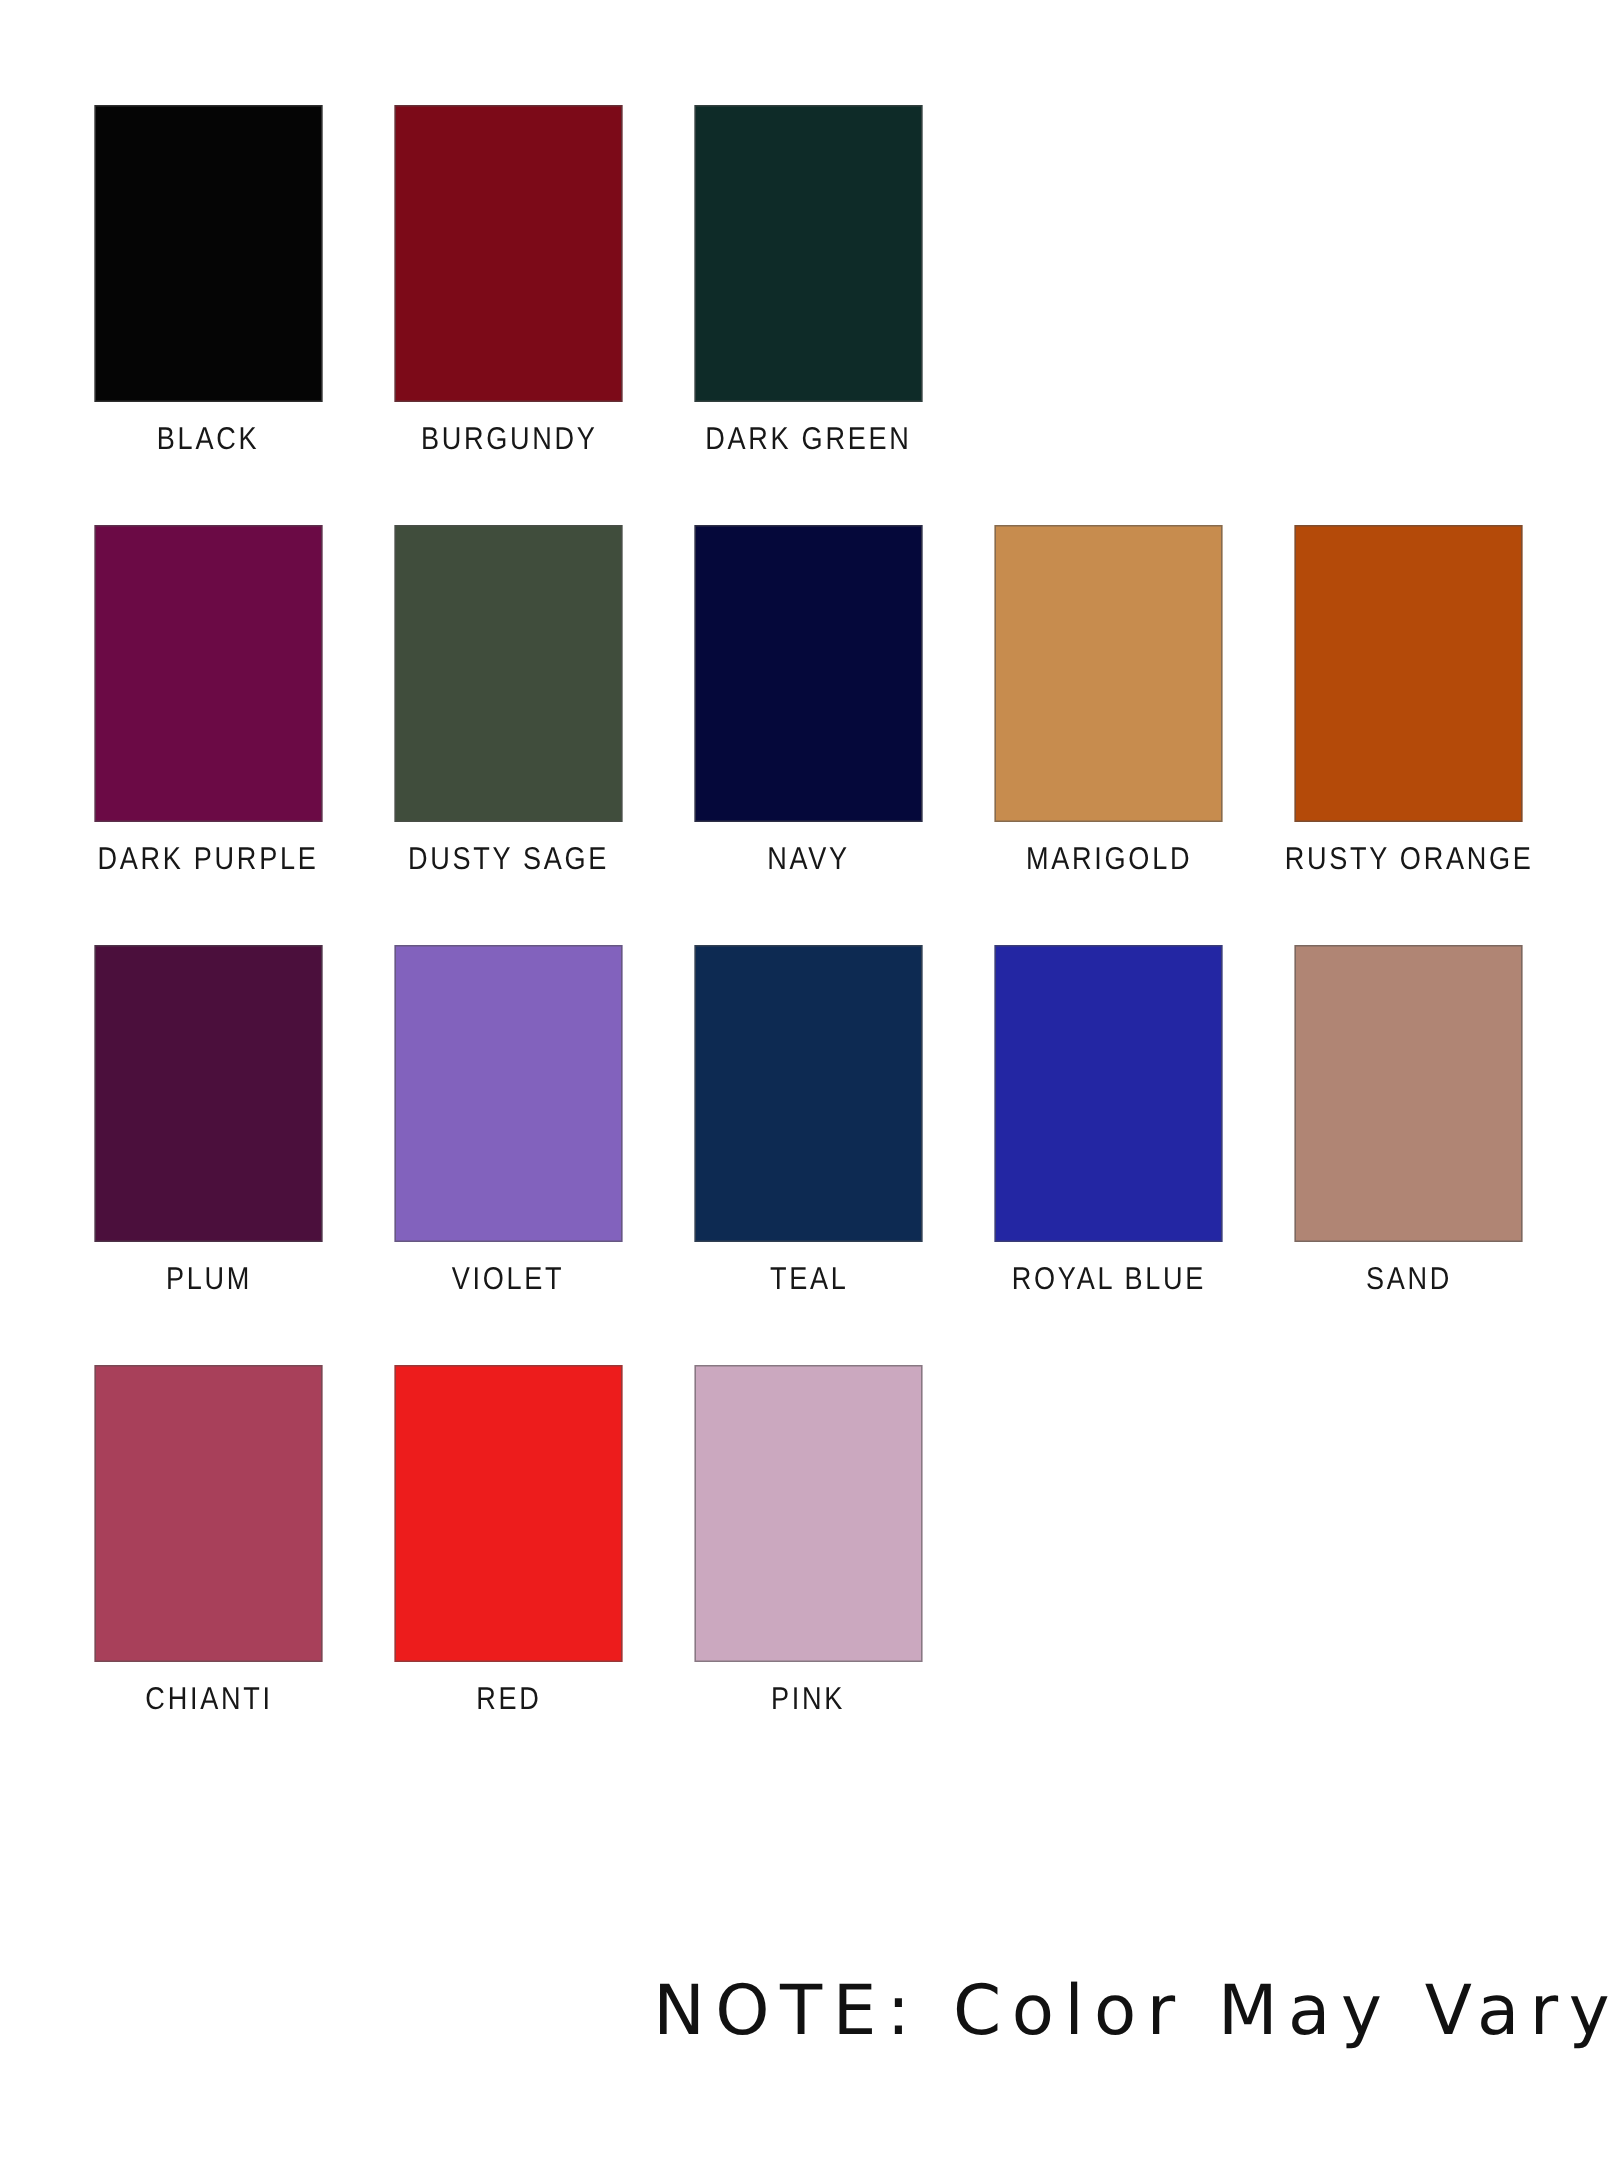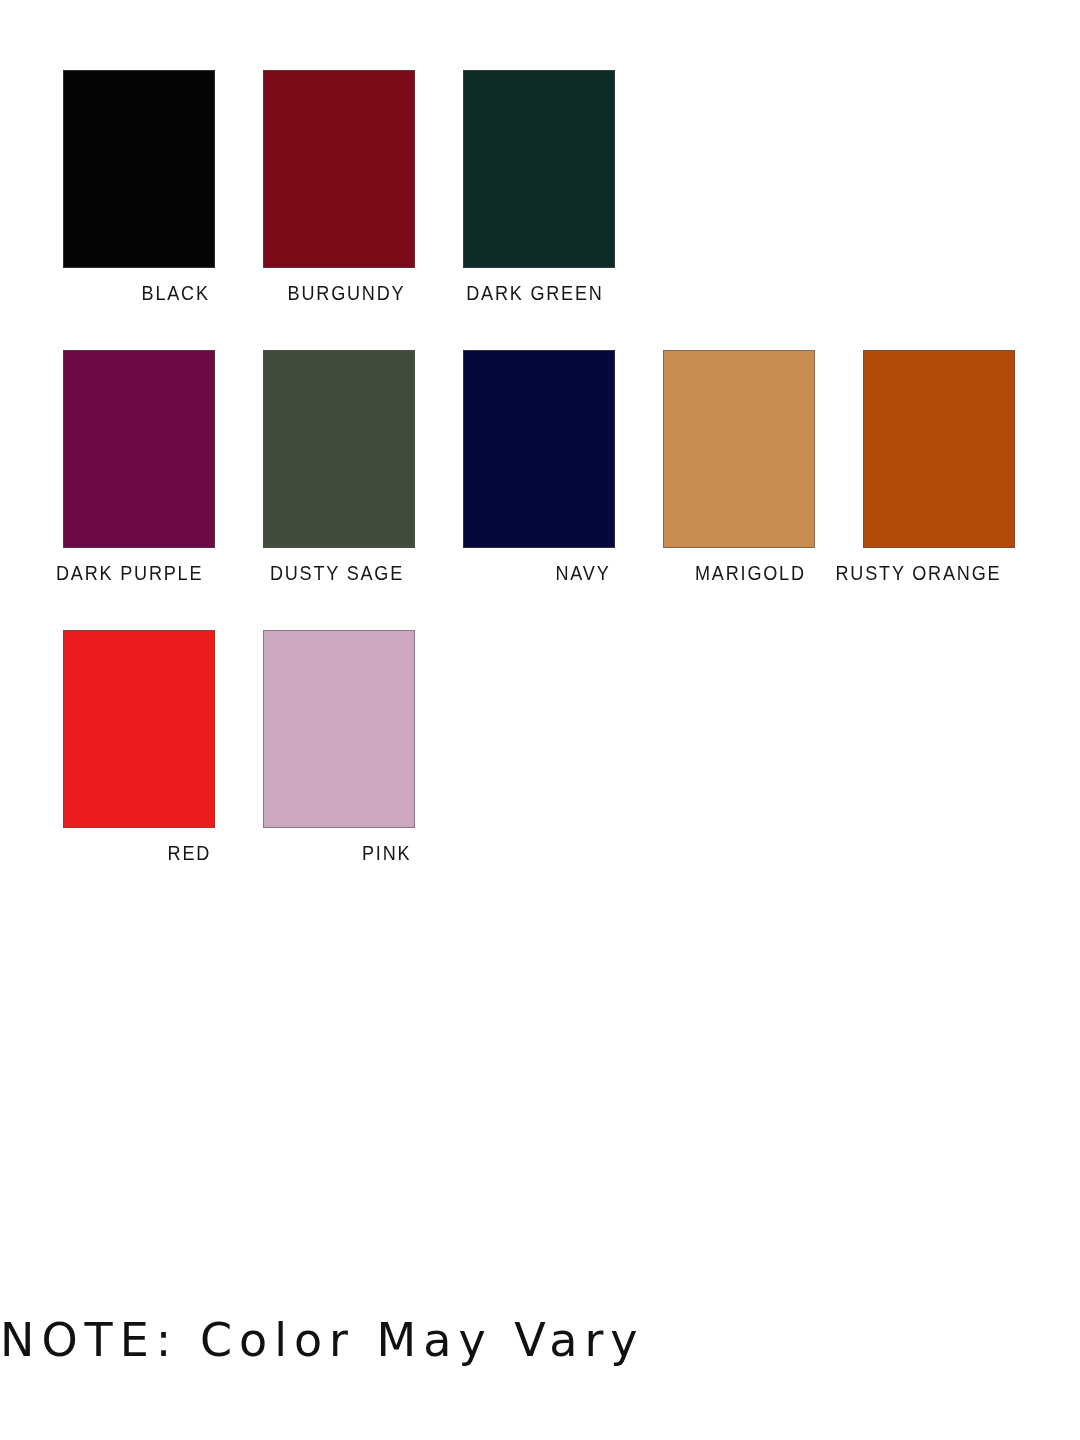--- a/index.html
+++ b/index.html
@@ -37,21 +37,21 @@
   .swatch-row {
     display: flex;
     column-gap: 48px;
     align-items: flex-start;
   }
 
   .swatch-cell {
     width: 152px;
     display: flex;
     flex-direction: column;
-    align-items: flex-end;
+    align-items: center;
   }
 
   .swatch-chip {
     width: 152px;
     height: 198px;
     border: 1px solid rgba(80, 80, 80, 0.55);
     box-sizing: border-box;
   }
 
   .swatch-label {
@@ -66,21 +66,21 @@
     font-family: "Liberation Sans", "DejaVu Sans", sans-serif;
     transform: scaleX(0.86);
     transform-origin: center;
   }
 
   .note {
     position: absolute;
     left: 0;
     top: 1310px;
     width: 1080px;
-    text-align: left;
+    text-align: right;
     font-size: 46px;
     line-height: 60px;
     letter-spacing: 7px;
     font-weight: 400;
     color: #111111;
     white-space: nowrap;
     font-family: "DejaVu Sans", "Liberation Sans", sans-serif;
   }
 </style>
 </head>
@@ -121,22 +121,48 @@
       <div class="swatch-cell">
         <div class="swatch-chip" style="background-color: rgb(199, 140, 78);"></div>
         <div class="swatch-label">MARIGOLD</div>
       </div>
       <div class="swatch-cell">
         <div class="swatch-chip" style="background-color: rgb(180, 74, 9);"></div>
         <div class="swatch-label">RUSTY ORANGE</div>
       </div>
     </div>
 
+    <div class="swatch-row">
+      <div class="swatch-cell">
+        <div class="swatch-chip" style="background-color: rgb(75, 15, 60);"></div>
+        <div class="swatch-label">PLUM</div>
+      </div>
+      <div class="swatch-cell">
+        <div class="swatch-chip" style="background-color: rgb(130, 98, 189);"></div>
+        <div class="swatch-label">VIOLET</div>
+      </div>
+      <div class="swatch-cell">
+        <div class="swatch-chip" style="background-color: rgb(13, 42, 82);"></div>
+        <div class="swatch-label">TEAL</div>
+      </div>
+      <div class="swatch-cell">
+        <div class="swatch-chip" style="background-color: rgb(35, 38, 163);"></div>
+        <div class="swatch-label">ROYAL BLUE</div>
+      </div>
+      <div class="swatch-cell">
+        <div class="swatch-chip" style="background-color: rgb(176, 133, 116);"></div>
+        <div class="swatch-label">SAND</div>
+      </div>
+    </div>
 
     <div class="swatch-row">
+      <div class="swatch-cell">
+        <div class="swatch-chip" style="background-color: rgb(168, 64, 90);"></div>
+        <div class="swatch-label">CHIANTI</div>
+      </div>
       <div class="swatch-cell">
         <div class="swatch-chip" style="background-color: rgb(237, 28, 28);"></div>
         <div class="swatch-label">RED</div>
       </div>
       <div class="swatch-cell">
         <div class="swatch-chip" style="background-color: rgb(203, 168, 191);"></div>
         <div class="swatch-label">PINK</div>
       </div>
     </div>
 

